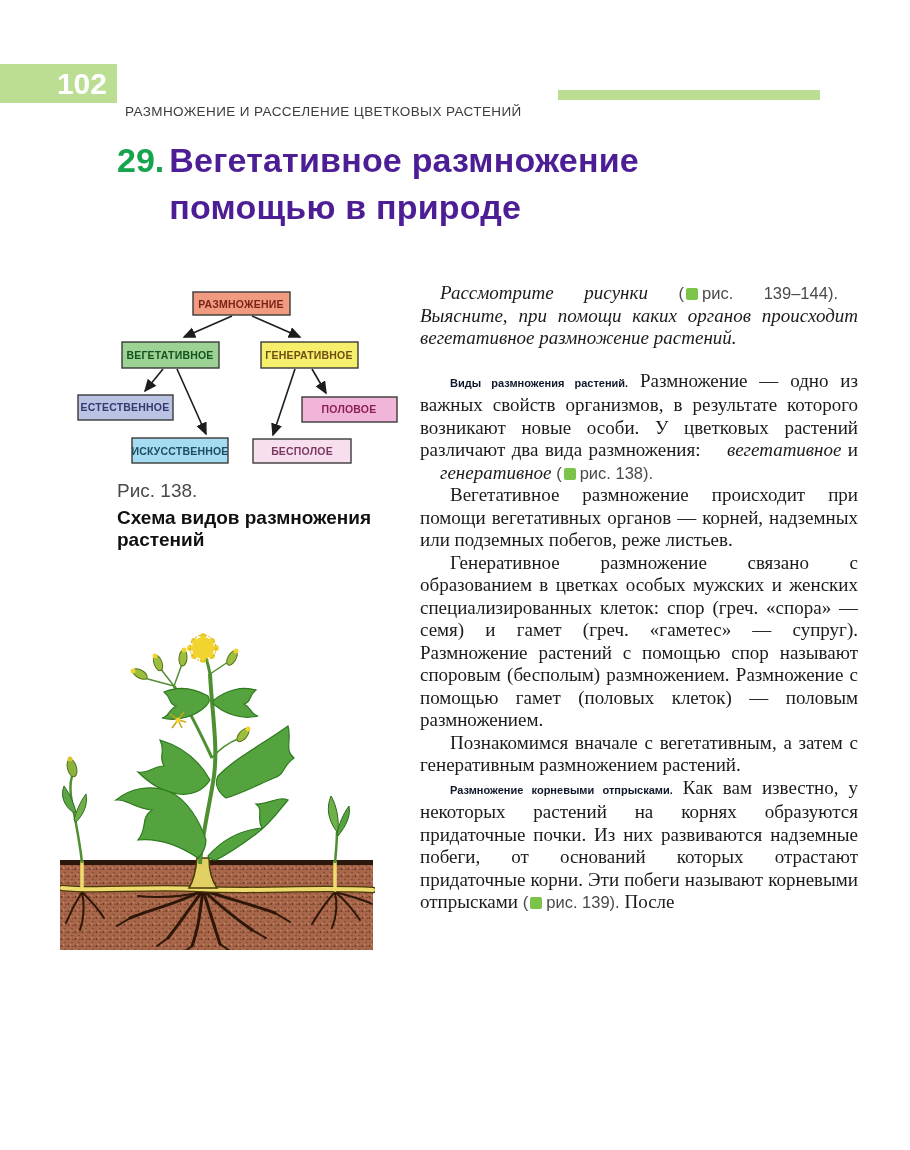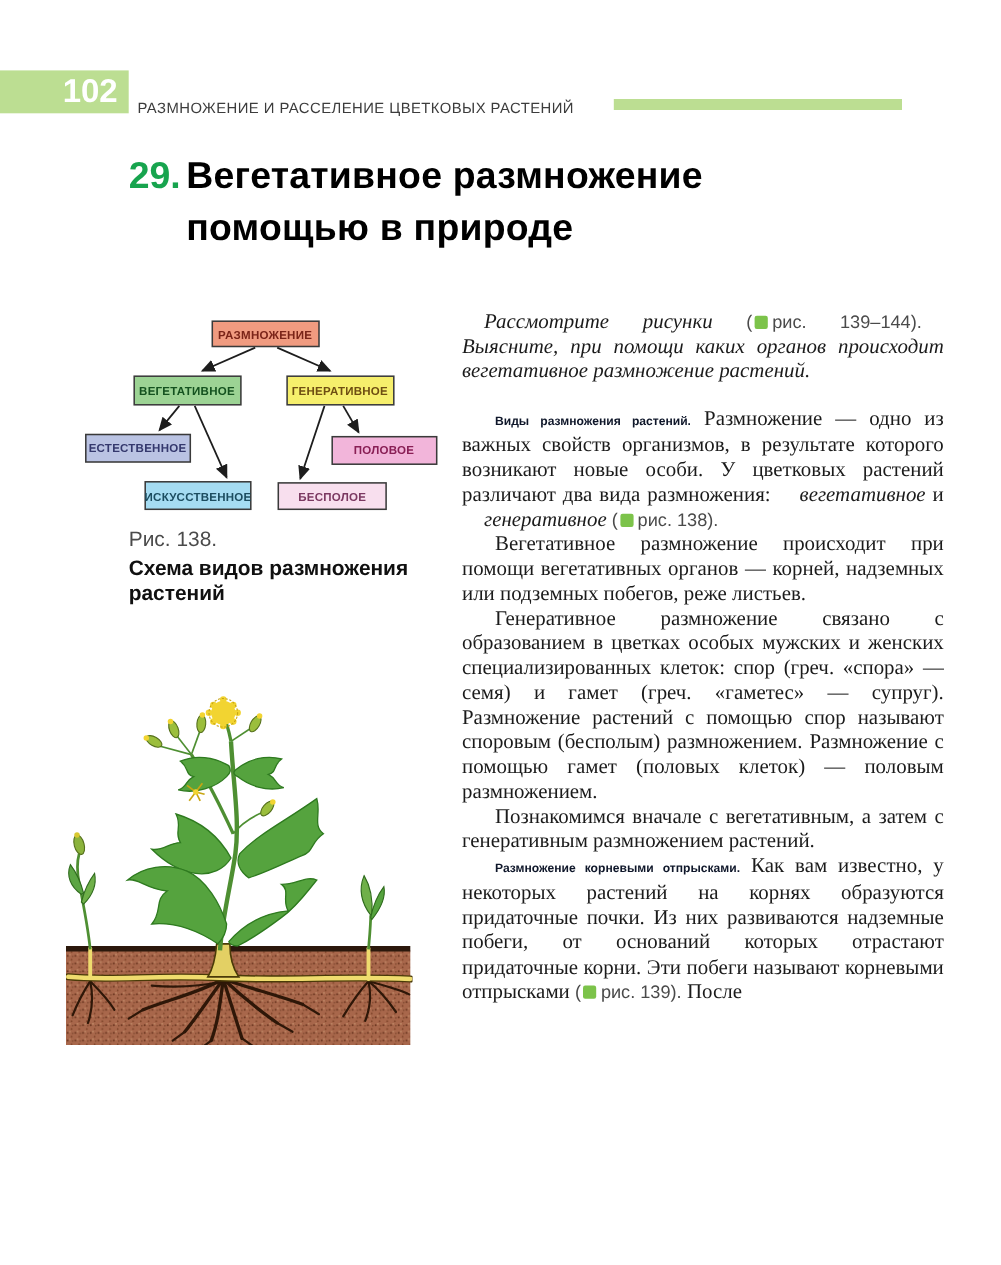--- a/index.html
+++ b/index.html
@@ -3,29 +3,29 @@
 <meta charset="utf-8">
 <style>
   * { margin:0; padding:0; box-sizing:border-box; }
   body { background:#ffffff; font-family:"Liberation Serif", serif; }
   .page { position:relative; width:910px; height:950px; background:#ffffff; overflow:hidden; }
 
   
   .pagenum-box { position:absolute; left:0; top:64px; width:117px; height:39px;
     background:#bcde92; color:#ffffff; font-family:"Liberation Sans", sans-serif;
     font-weight:bold; font-size:30px; line-height:39px; text-align:right; padding-right:10px; }
-  .running-head { position:absolute; left:125px; top:91px;
+  .running-head { position:absolute; left:125px; top:104px;
     font-family:"Liberation Sans", sans-serif; font-size:13.5px; color:#3c3c3c; letter-spacing:0.4px; }
   .header-bar { position:absolute; left:558px; top:90px; width:262px; height:10px; background:#bcde92; }
 
   
   .chapter { position:absolute; left:117px; top:137px; display:flex; gap:5px;
     font-family:"Liberation Sans", sans-serif; font-weight:bold; font-size:34px; line-height:47px; }
   .ch-num { color:#17a44e; }
-  .ch-title { color:#000000; letter-spacing:0.2px; }
+  .ch-title { color:#4c1d95; letter-spacing:0.2px; }
 
   
   .left-col { position:absolute; left:60px; top:280px; width:356px; height:790px; }
   .diagram-svg { position:absolute; left:0; top:0; }
   .diagram-svg text { font-family:"Liberation Sans", sans-serif; font-weight:bold;
     font-size:10.5px; letter-spacing:0.2px; }
   .cap138 { position:absolute; left:57px; top:200px; }
   .cap139 { position:absolute; left:45px; top:700px; }
   .cap-label { font-family:"Liberation Sans", sans-serif; font-size:19px; color:#4a4a4a; margin-bottom:5px; }
   .cap-bold { font-family:"Liberation Sans", sans-serif; font-size:19px; font-weight:bold;

